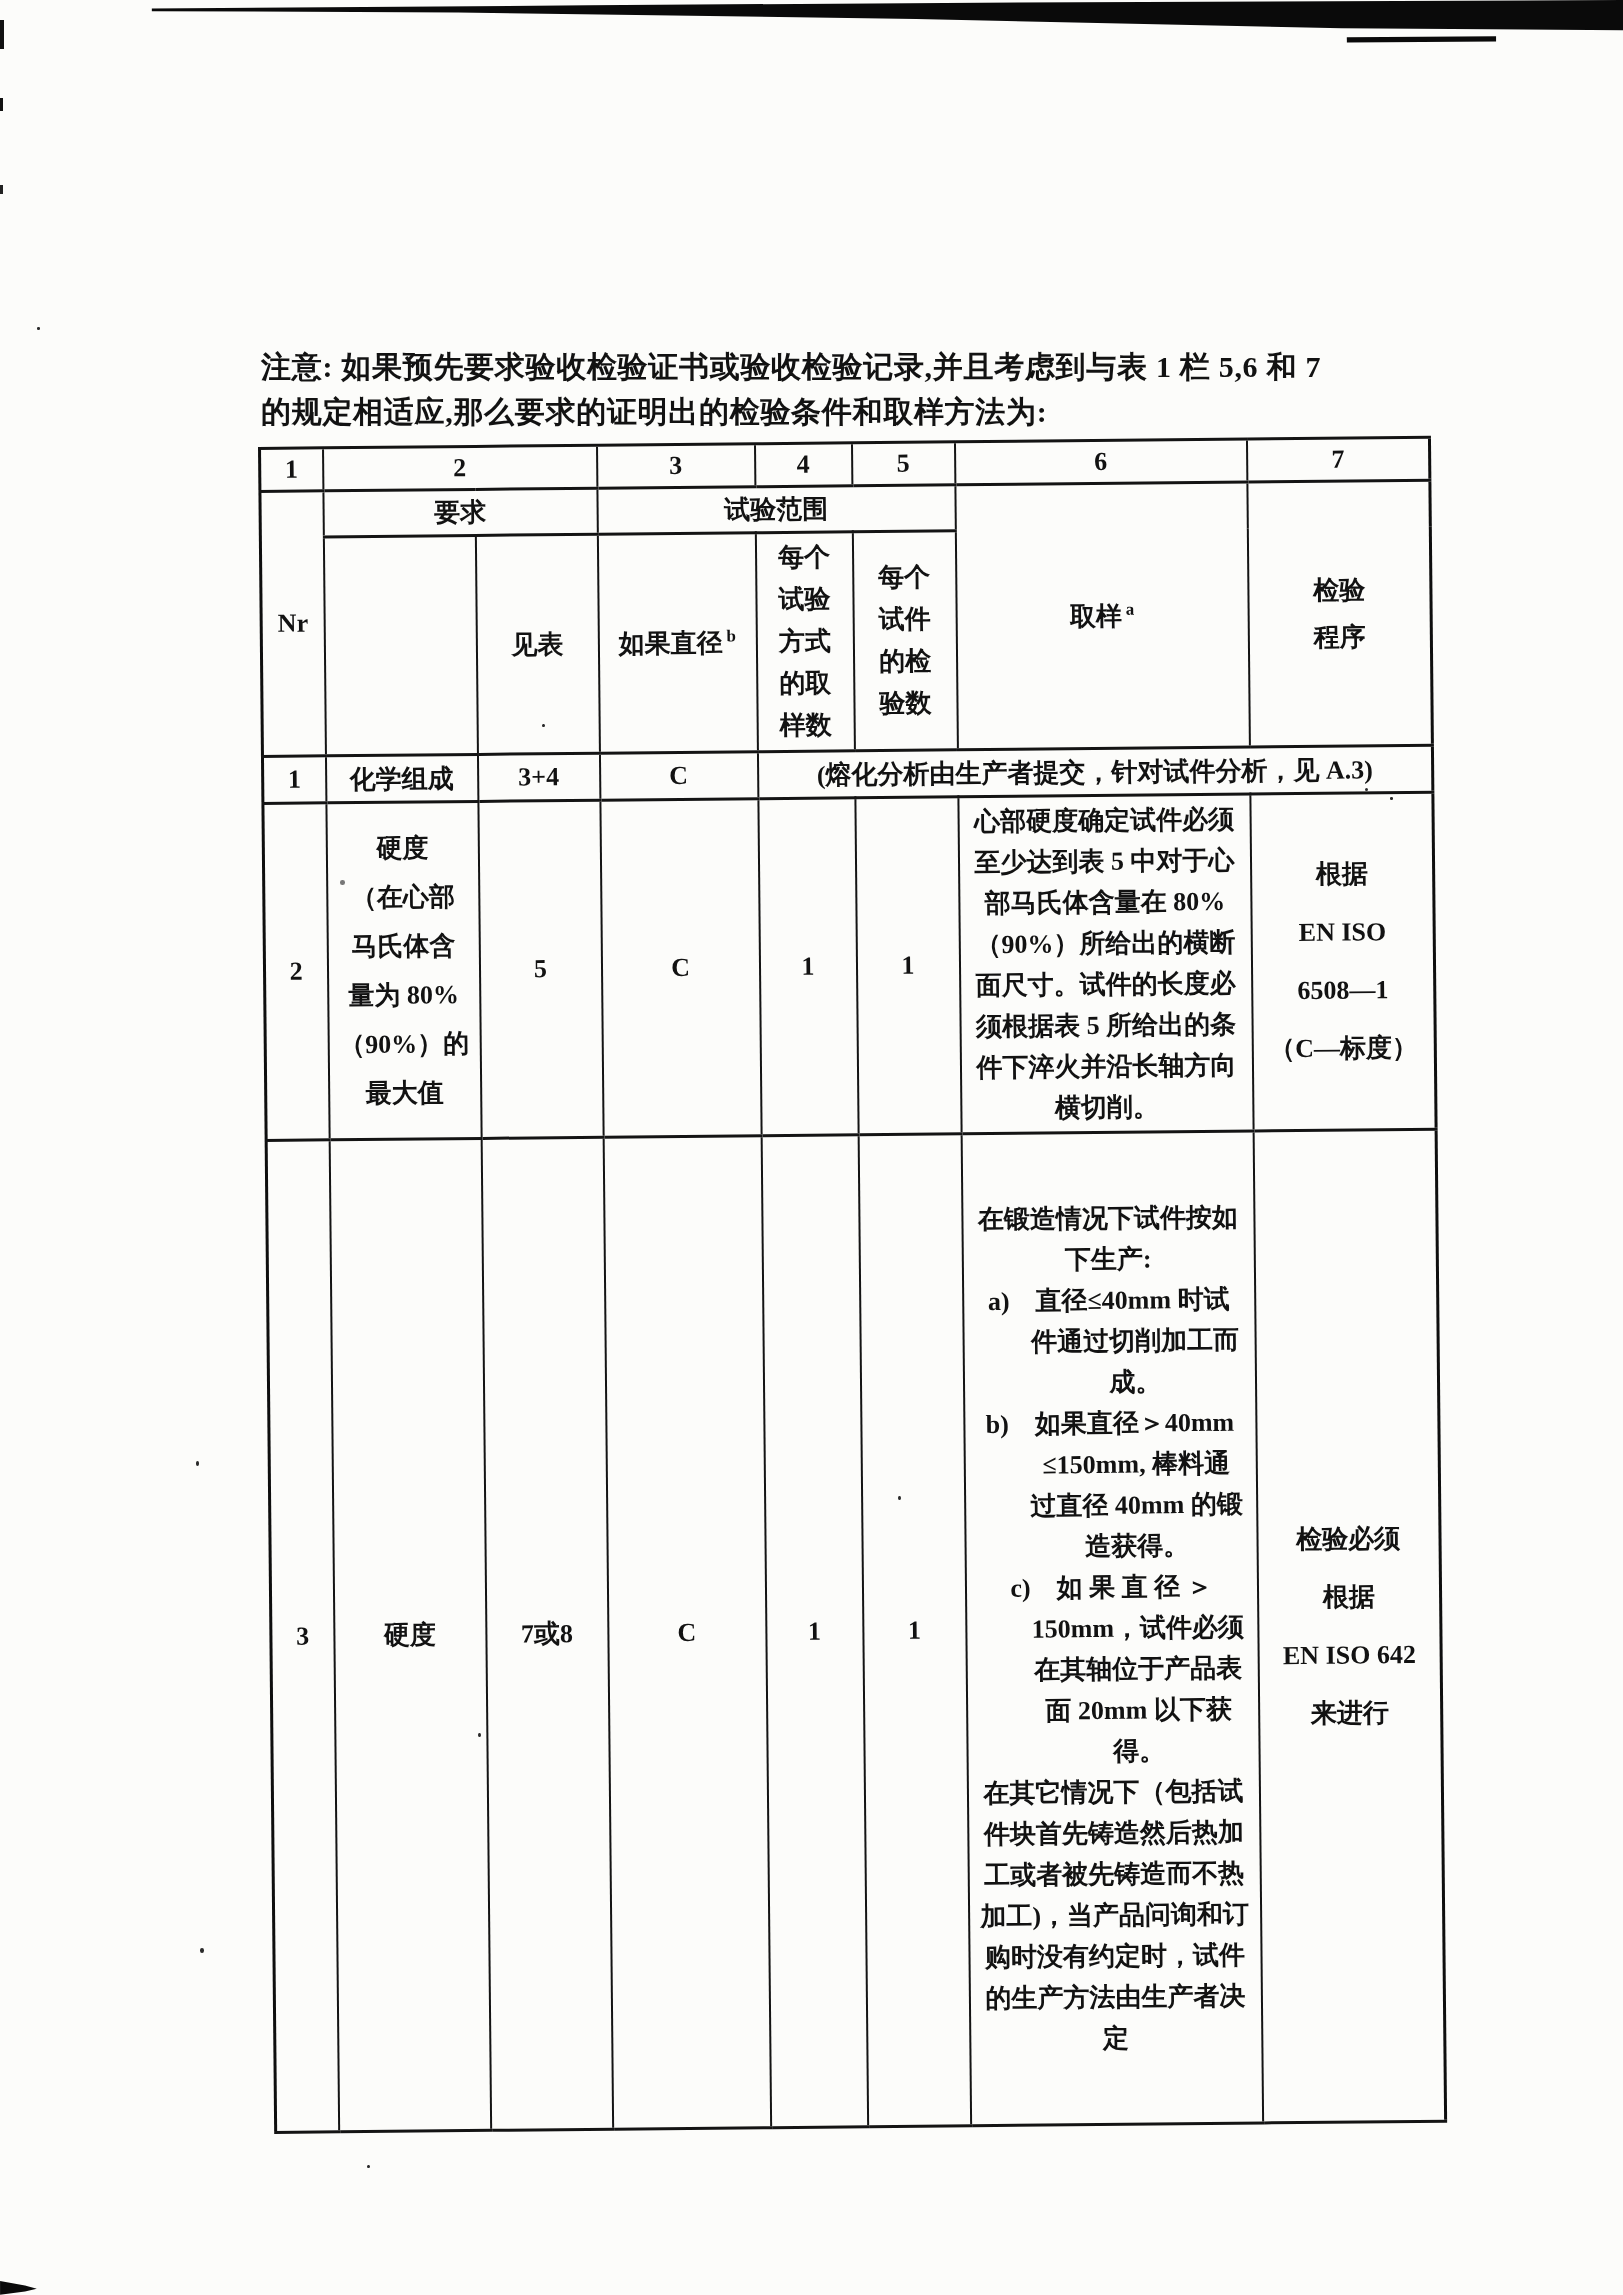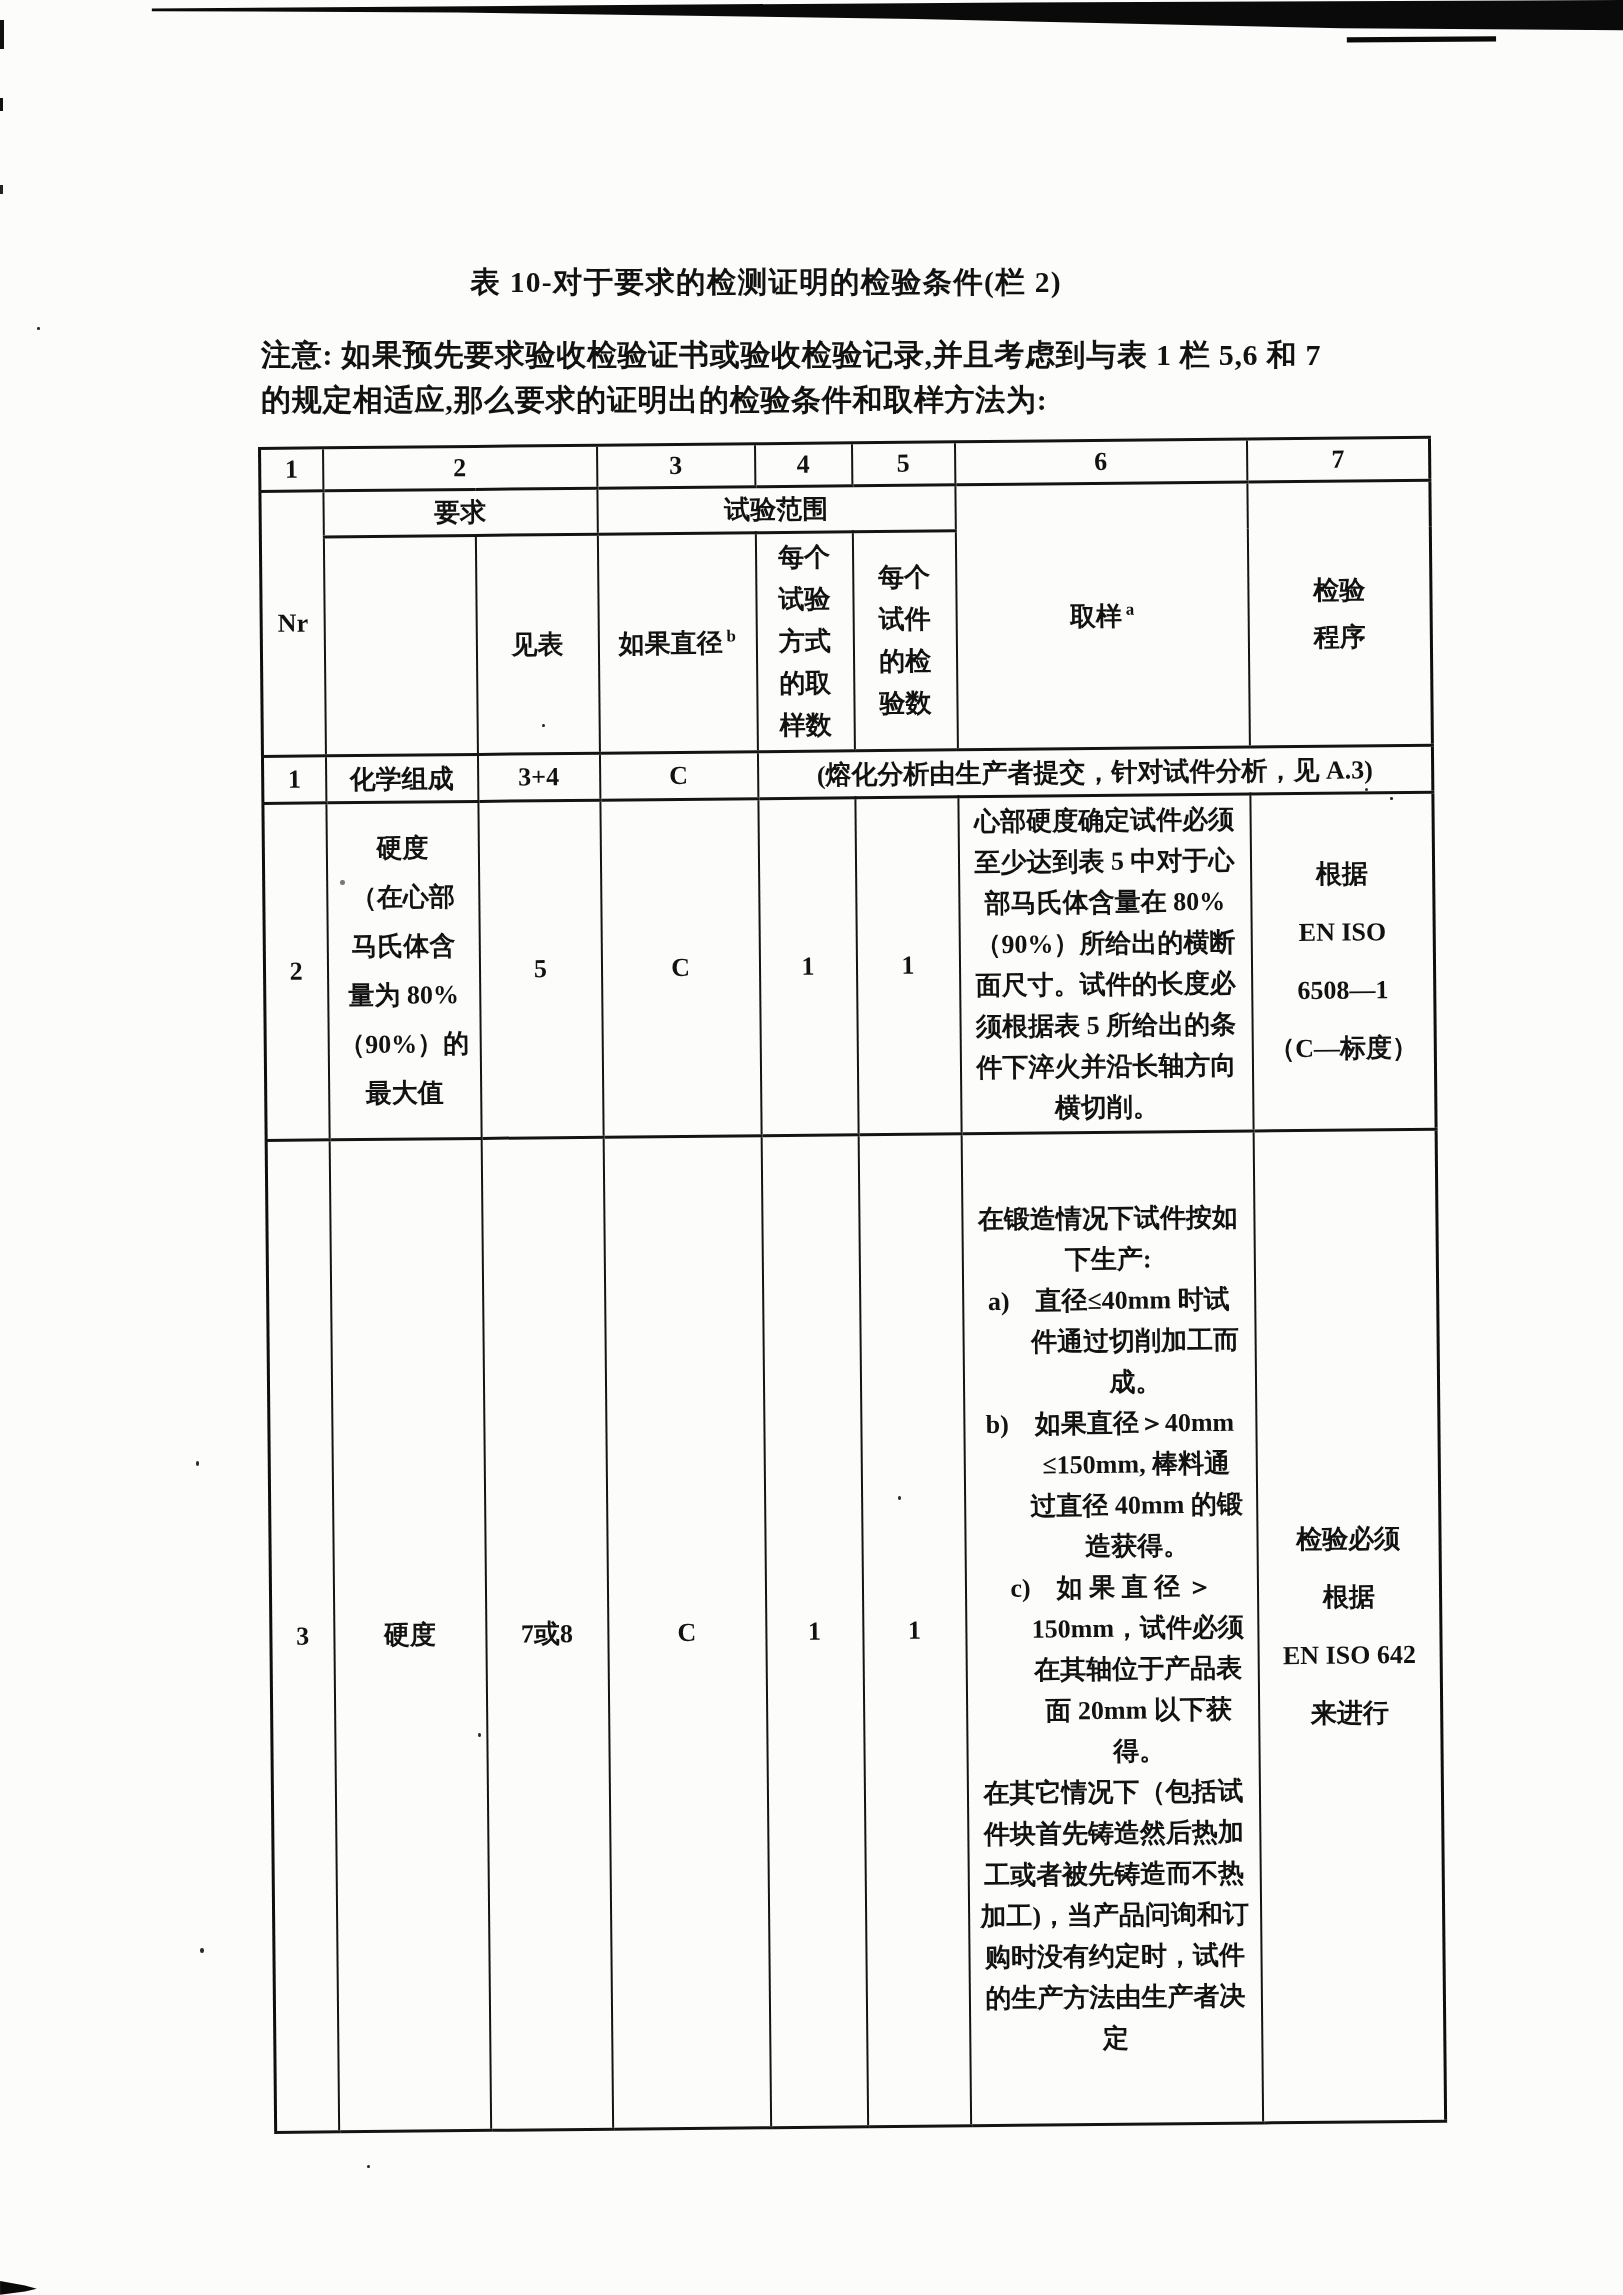--- a/index.html
+++ b/index.html
@@ -9,21 +9,21 @@
     font-family:"Liberation Serif","DejaVu Serif",serif;
     color:#121212;
   }
   .artifact { position:absolute; }
   .title {
     position:absolute; top:263px; left:0; width:1532px;
     text-align:center; font-size:29.5px; font-weight:700; letter-spacing:1.3px;
     white-space:pre-line;
   }
   .note {
-    position:absolute; top:332px; left:261px; width:1132px;
+    position:absolute; top:344px; left:261px; width:1132px;
     font-size:30px; font-weight:700; line-height:45px; letter-spacing:0.7px;
     white-space:pre-line;
   }
   table.spec {
     position:absolute; left:258px; top:447px; width:1169px;
     border-collapse:collapse; table-layout:fixed;
     transform:rotate(-0.55deg); transform-origin:0 0;
     border:3.9px solid #0e0e0e;
   }
   table.spec td {
@@ -79,21 +79,20 @@
   <div class="speck" style="left:542px;top:724px;width:2.6px;height:3.3px"></div>
   <div class="speck" style="left:1365px;top:788px;width:3.3px;height:3.3px"></div>
   <div class="speck" style="left:1390px;top:797px;width:2.6px;height:2.6px"></div>
   <div class="speck" style="left:340px;top:880px;width:4.6px;height:4.6px;background:#777"></div>
   <div class="speck" style="left:898px;top:1496px;width:2.6px;height:3.9px"></div>
   <div class="speck" style="left:196px;top:1461px;width:3.3px;height:4.6px"></div>
   <div class="speck" style="left:478px;top:1733px;width:2.6px;height:3.9px"></div>
   <div class="speck" style="left:200px;top:1948px;width:3.9px;height:4.6px"></div>
   <div class="speck" style="left:367px;top:2165px;width:2.6px;height:3.3px"></div>
 
-  <div class="title">表 10-对于要求的检测证明的检验条件(栏 2)</div>
   <div class="note">注意: 如果预先要求验收检验证书或验收检验记录,并且考虑到与表 1 栏 5,6 和 7
 的规定相适应,那么要求的证明出的检验条件和取样方法为:</div>
 
   <table class="spec">
     <colgroup>
       <col style="width:63px">
         <col style="width:152px">
         <col style="width:122px">
         <col style="width:158px">
       <col style="width:97px">

